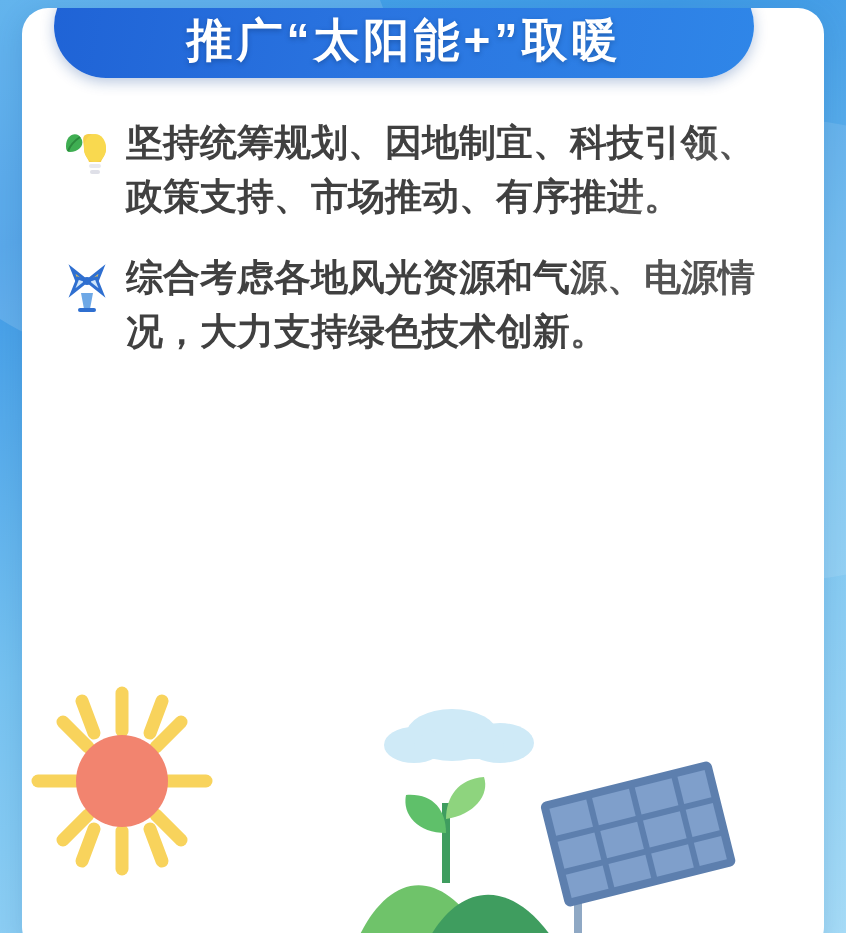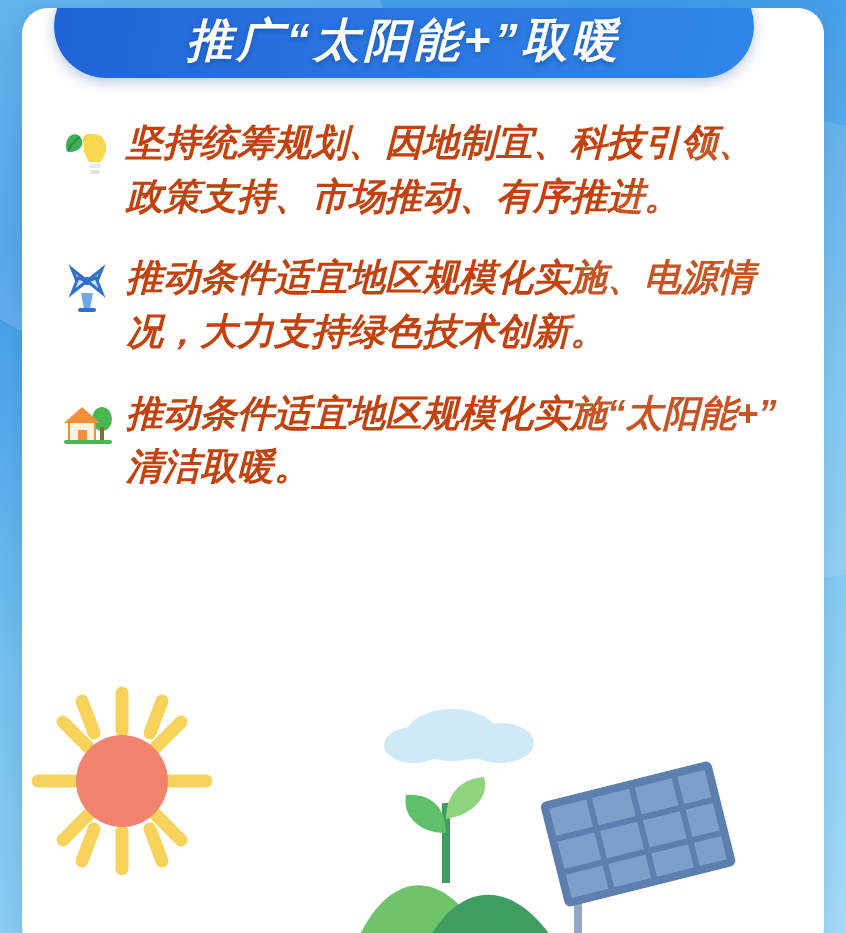--- a/index.html
+++ b/index.html
@@ -13,21 +13,20 @@
     overflow: hidden;
     font-family: "Liberation Sans", sans-serif;
   }
 
   .poster {
     position: relative;
     width: 846px;
     height: 933px;
     background: linear-gradient(160deg, #4aa8ea 0%, #3f9ae6 20%, #76c2f0 55%, #a7dcf7 100%);
     overflow: hidden;
-    font-style: italic;
   }
 
   
   .poster::before {
     content: "";
     position: absolute;
     left: -120px;
     top: -160px;
     width: 520px;
     height: 520px;
@@ -104,21 +103,21 @@
     height: 62px;
     margin-right: 8px;
     margin-top: 6px;
     display: flex;
     align-items: center;
     justify-content: center;
   }
   .item-icon svg { display: block; }
   .item-text {
     flex: 1 1 auto;
-    color: #c2410c;
+    color: #404040;
     font-size: 37px;
     line-height: 1.45;
     font-weight: bold;
     letter-spacing: 0px;
     word-break: break-all;
   }
 
   
   .illustration {
     position: absolute;
@@ -162,37 +161,24 @@
               <path d="M29 22 L14 10 L20 25 Z"></path>
               <path d="M29 22 L44 10 L38 25 Z"></path>
               <path d="M29 22 L14 34 L20 19 Z" fill="#cfe6fb"></path>
               <path d="M29 22 L44 34 L38 19 Z" fill="#cfe6fb"></path>
             </g>
             <circle cx="29" cy="22" r="4" fill="#2f6fd0"></circle>
             <path d="M23 34 L35 34 L32 50 L26 50 Z" fill="#6ea8e6"></path>
             <rect x="20" y="49" width="18" height="4" rx="2" fill="#2f6fd0"></rect>
           </svg>
         </span>
-        <div class="item-text">推动条件适宜地区规模化实施、电源情况，大力支持绿色技术创新。</div>
+        <div class="item-text">综合考虑各地风光资源和气源、电源情况，大力支持绿色技术创新。</div>
       </div>
 
 
-      <div class="item">
-        <span class="item-icon">
-          <svg width="58" height="58" viewBox="0 0 58 58">
-            <ellipse cx="44" cy="24" rx="10" ry="12" fill="#4cb651"></ellipse>
-            <rect x="42" y="32" width="4" height="14" fill="#8a6a3a"></rect>
-            <path d="M6 28 L24 12 L42 28 Z" fill="#f2913c"></path>
-            <rect x="11" y="27" width="26" height="20" fill="#fdf3e3" stroke="#f2913c" stroke-width="2"></rect>
-            <rect x="20" y="35" width="9" height="12" fill="#f2913c"></rect>
-            <rect x="6" y="45" width="48" height="4" rx="2" fill="#4cb651"></rect>
-          </svg>
-        </span>
-        <div class="item-text">推动条件适宜地区规模化实施“太阳能+”清洁取暖。</div>
-      </div>
 
     </div>
 
     <div class="illustration">
       <svg class="illu-svg" viewBox="0 0 802 270" preserveAspectRatio="xMidYMax meet">
 
         <g>
           <g stroke="#f8d35c" stroke-width="13" stroke-linecap="round">
             <line x1="100" y1="10" x2="100" y2="48"></line>
             <line x1="100" y1="148" x2="100" y2="186"></line>

